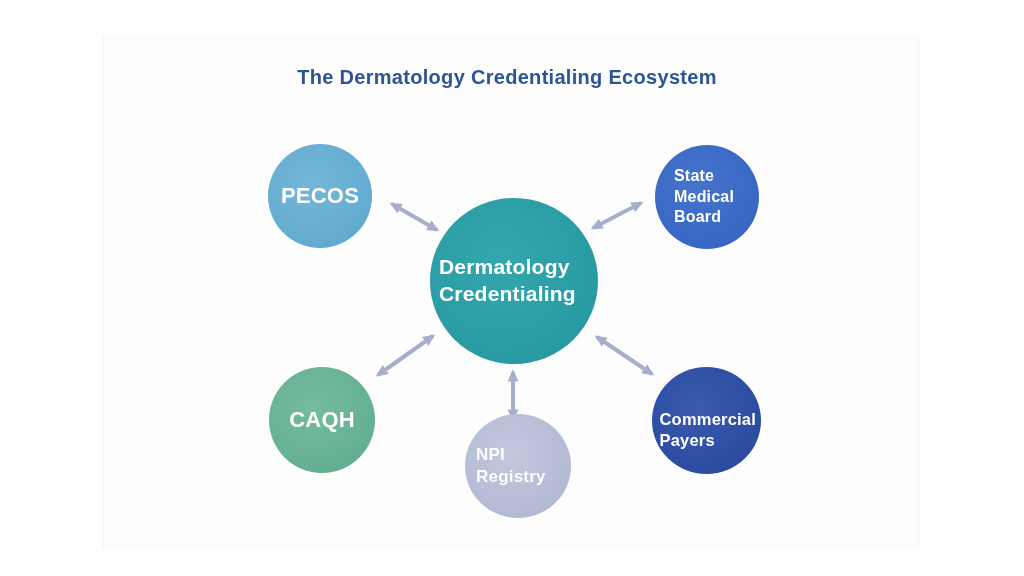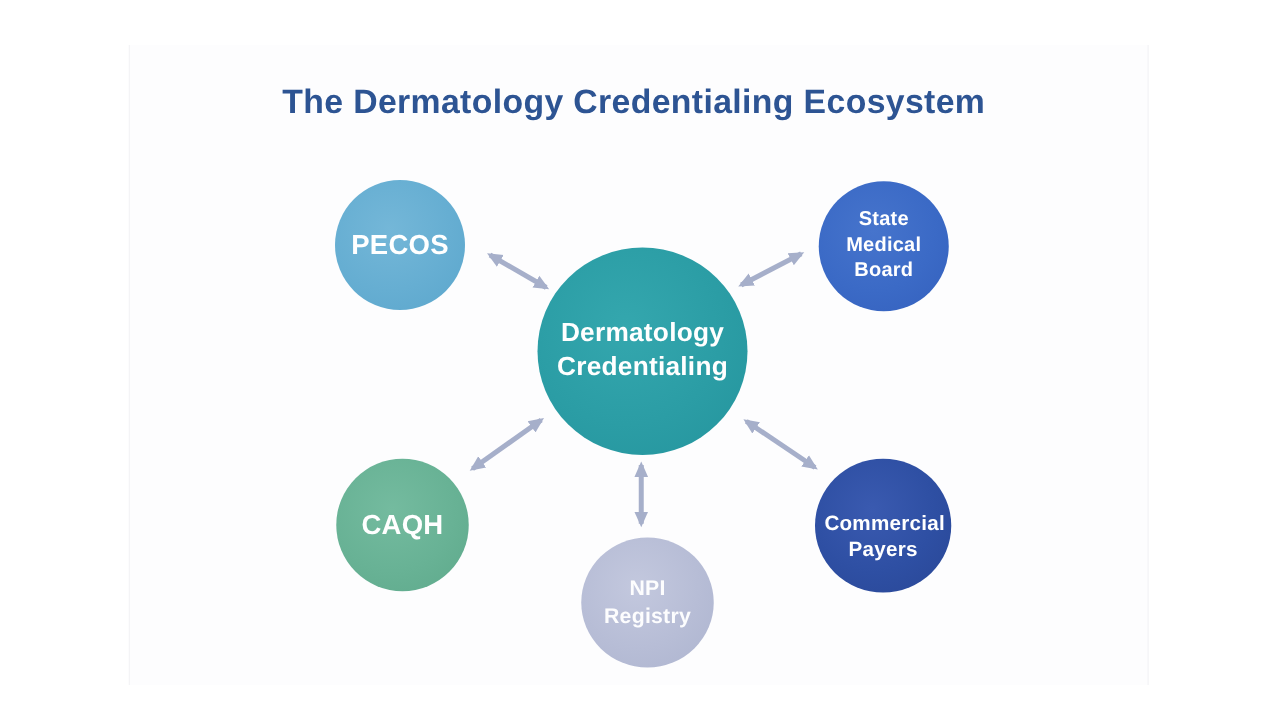--- a/index.html
+++ b/index.html
@@ -15,36 +15,36 @@
     left:103px;top:36px;width:814px;height:512px;
     background:#fdfdfe;
     border-left:1px solid #f4f4f6;
     border-right:1px solid #f4f4f6;
   }
   .title{
     position:absolute;
     left:0;right:10px;top:66px;
     margin:0;
     text-align:center;
-    font-size:27px;
+    font-size:20px;
     font-weight:bold;
     letter-spacing:0.3px;
     color:#2d5493;
   }
   .arrows{
     position:absolute;left:0;top:0;width:1024px;height:576px;
     pointer-events:none;
   }
   .node{
     position:absolute;
     border-radius:50%;
     display:flex;
     align-items:center;
     justify-content:center;
-    text-align:center;
+    text-align:left;
     color:#ffffff;
     font-weight:bold;
     letter-spacing:0.2px;
   }
   .node span{display:block;line-height:1.28;}
   .node-center{
     left:430px;top:198px;width:168px;height:166px;
     background:radial-gradient(circle at 42% 38%, #34a7ae 0%, #2b9da5 55%, #24949d 100%);
     font-size:21px;
   }
@@ -59,21 +59,21 @@
     background:radial-gradient(circle at 42% 38%, #4674cc 0%, #3b6ac6 55%, #3460bd 100%);
     font-size:16px;
   }
   .node-smb span{width:66px;}
   .node-pecos{
     left:269px;top:367px;width:106px;height:106px;
     background:radial-gradient(circle at 42% 38%, #74bb9f 0%, #68b295 55%, #5ea98b 100%);
     font-size:22px;
   }
   .node-npi{
-    left:465px;top:430px;width:106px;height:104px;
+    left:465px;top:414px;width:106px;height:104px;
     background:radial-gradient(circle at 42% 38%, #c3c8de 0%, #b7bdd6 55%, #adb4cf 100%);
     font-size:17px;
     color:rgba(255,255,255,0.96);
   }
   .node-npi span{width:84px;}
   .node-commercial{
     left:652px;top:367px;width:109px;height:107px;
     background:radial-gradient(circle at 42% 38%, #3a5ab0 0%, #2e4fa3 55%, #294695 100%);
     font-size:16.5px;
   }

